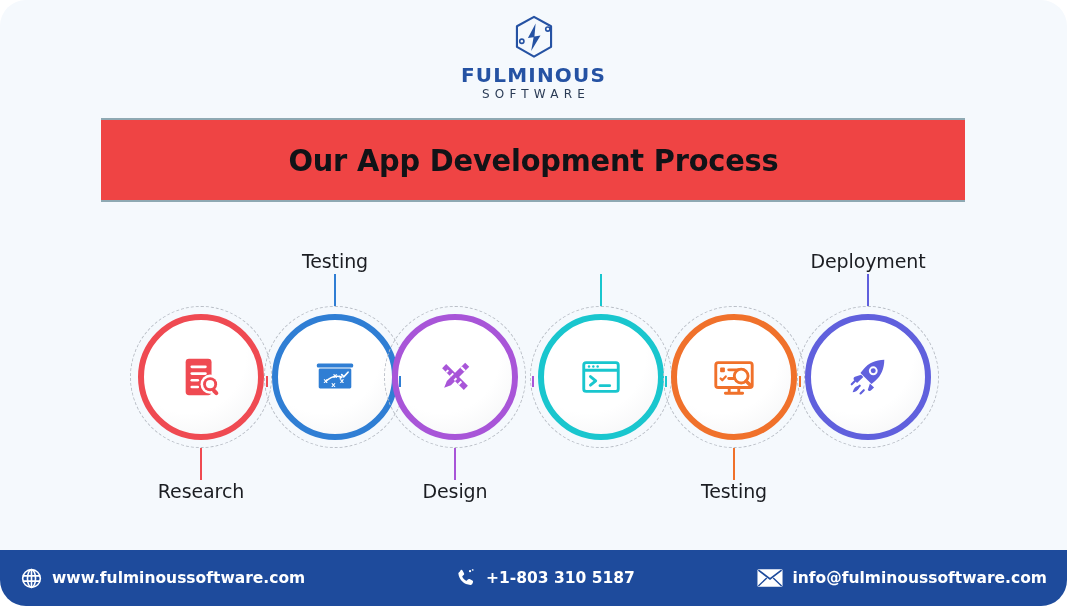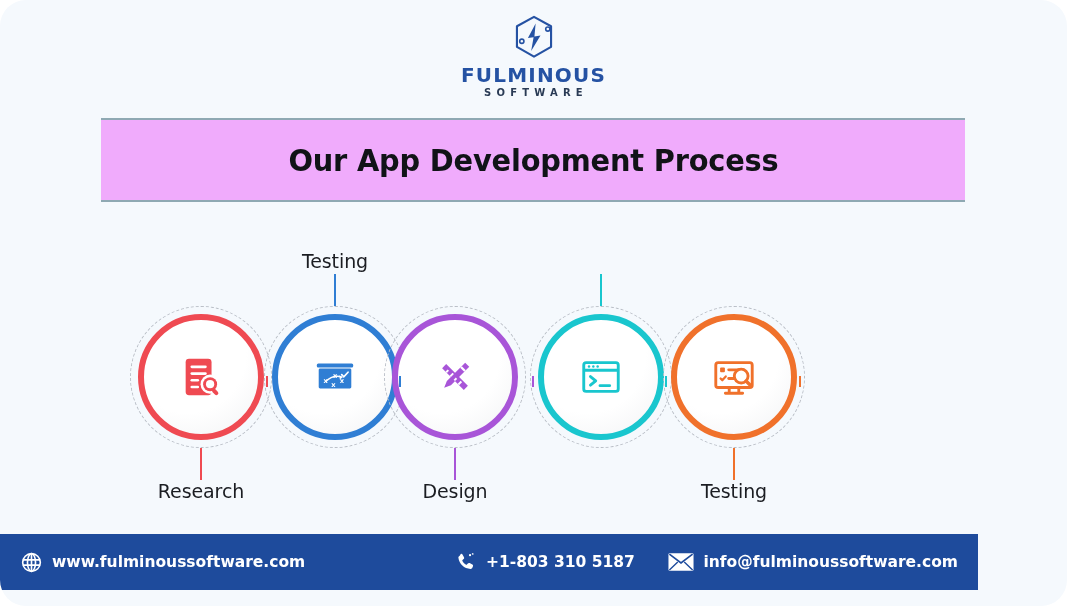--- a/index.html
+++ b/index.html
@@ -37,37 +37,37 @@
     margin-top: 1px;
     font-size: 20px;
     font-weight: 700;
     color: #2552a3;
     letter-spacing: 1.2px;
     line-height: 1;
     font-family: "DejaVu Sans", sans-serif;
   }
   .logo-sub {
     margin-top: 3px;
-    font-size: 10px;
-    font-weight: 700;
+    font-size: 12px;
+    font-weight: 400;
     color: #2a3b55;
     letter-spacing: 5.2px;
     line-height: 1;
     font-family: "DejaVu Sans", sans-serif;
     text-indent: 5px;
   }
 
   
   .title-band {
     position: absolute;
     left: 101px;
     top: 118px;
     width: 864px;
     height: 84px;
-    background: #f0abfc;
+    background: #ef4444;
     border-top: 2px solid #8fa9b3;
     border-bottom: 2px solid #8fa9b3;
     display: flex;
     align-items: center;
     justify-content: center;
     box-sizing: border-box;
   }
   .title-text {
     font-family: "DejaVu Sans", sans-serif;
     font-size: 31px;
@@ -161,22 +161,22 @@
     position: absolute;
     top: 144px;
     width: 2px;
     height: 11px;
   }
 
   
   .footer {
     position: absolute;
     left: 0;
-    bottom: 16px;
-    width: 978px;
+    bottom: 0;
+    width: 1067px;
     height: 56px;
     background: #1e4b9c;
     display: flex;
     align-items: center;
   }
   .f-item {
     display: flex;
     align-items: center;
     gap: 9px;
     color: #ffffff;
@@ -324,20 +324,40 @@
               <circle cx="31.5" cy="23" r="7.2" fill="#ffffff" stroke="#f0712b" stroke-width="3"></circle>
               <path d="M36.6 28.2l5 5" stroke="#f0712b" stroke-width="3.6" stroke-linecap="round"></path>
             </svg>
           </span>
         </div>
       </div>
       <div class="stem stem-down" style="background:#f0712b"></div>
       <div class="step-label label-bottom">Testing</div>
     </div>
 
+    <div class="step" style="left:783px">
+      <div class="circle-zone">
+        <div class="dashed-ring"></div>
+        <div class="color-ring" style="border-color:#6060dd">
+          <span class="icon-holder">
+            <svg viewBox="0 0 48 48" fill="#6060dd">
+              <path d="M41 6c-9 0-16.5 3.6-21.5 9.6l-3.4 4.1 11.6 11.6 4-3.4C37.6 23 41 15.2 41 6z"></path>
+              <circle cx="29.5" cy="17.5" r="4.6" fill="#ffffff"></circle>
+              <circle cx="29.5" cy="17.5" r="2.6" fill="#6060dd"></circle>
+              <path d="M16.8 21.6l-6.4 2.2a2 2 0 0 0-1 3.2l3.2 3.3 6.5-6.4z"></path>
+              <path d="M26 30.8l-2.2 6.4a2 2 0 0 0 3.2 1l3.3-3.2-6.5-6.4z"></path>
+              <path d="M8 40c1-4.5 3-6.5 7.5-7.5-1 4.5-3 6.5-7.5 7.5z"></path>
+              <path d="M7 31.6l3.4-3.4M12 36.5l3.4-3.4M16.2 41.2l3.4-3.4" stroke="#6060dd" stroke-width="2.2" stroke-linecap="round"></path>
+            </svg>
+          </span>
+        </div>
+      </div>
+      <div class="stem stem-up" style="background:#6060dd"></div>
+      <div class="step-label label-top">Deployment</div>
+    </div>
 
     <div class="tick" style="left:266px;background:#ef4a52"></div>
     <div class="tick" style="left:399px;background:#2f7ed4"></div>
     <div class="tick" style="left:532px;background:#a855d8"></div>
     <div class="tick" style="left:665px;background:#19c6ce"></div>
     <div class="tick" style="left:799px;background:#f0712b"></div>
   </div>
 
   <div class="footer">
 

